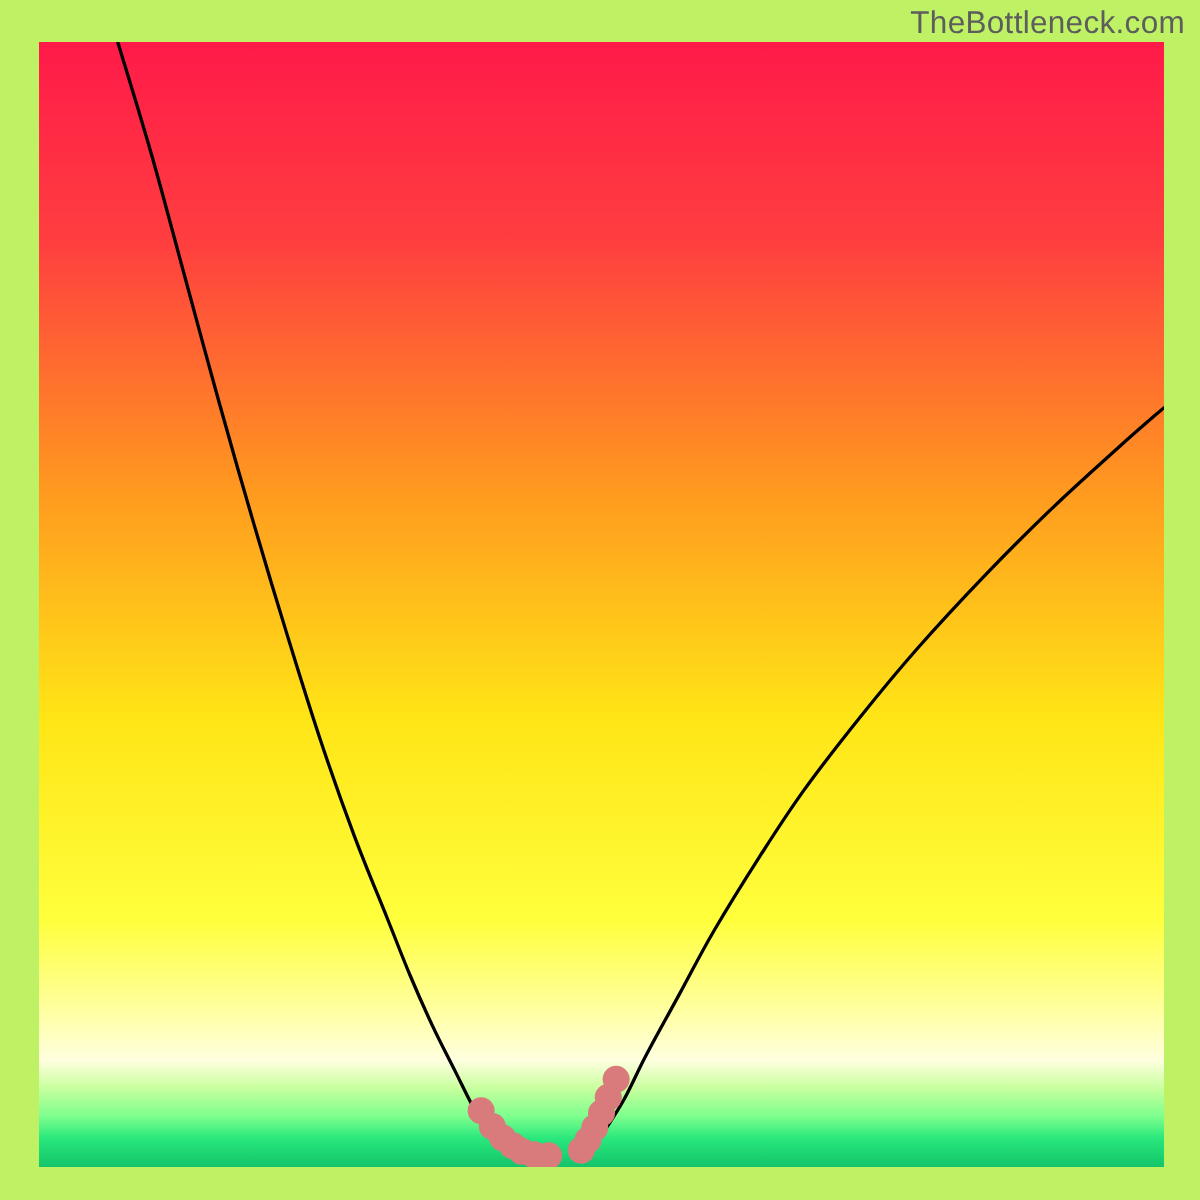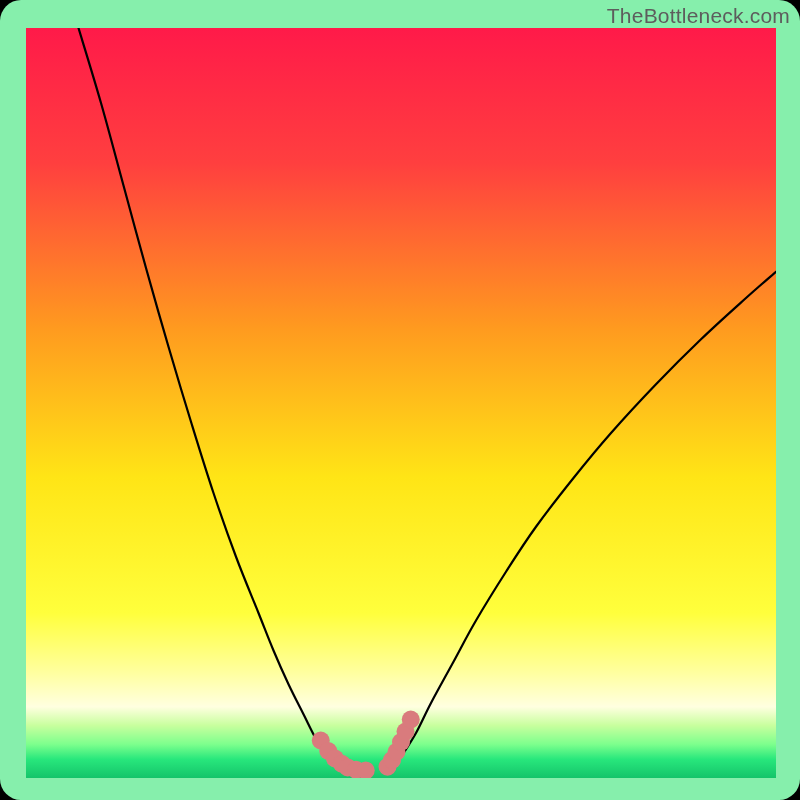--- a/index.html
+++ b/index.html
@@ -10,22 +10,21 @@
     background: #000;
     overflow: hidden;
     font-family: Arial, Helvetica, sans-serif;
   }
   .frame {
     position: absolute;
     left: 0;
     top: 0;
     width: 800px;
     height: 800px;
-    background: #86efac;
-    border-radius: 21px;
+    background: #bef264;
   }
   .watermark {
     position: absolute;
     top: 4px;
     right: 10px;
     color: #5d5d5d;
     font-size: 21px;
     font-weight: 400;
     letter-spacing: 0.2px;
     user-select: none;

